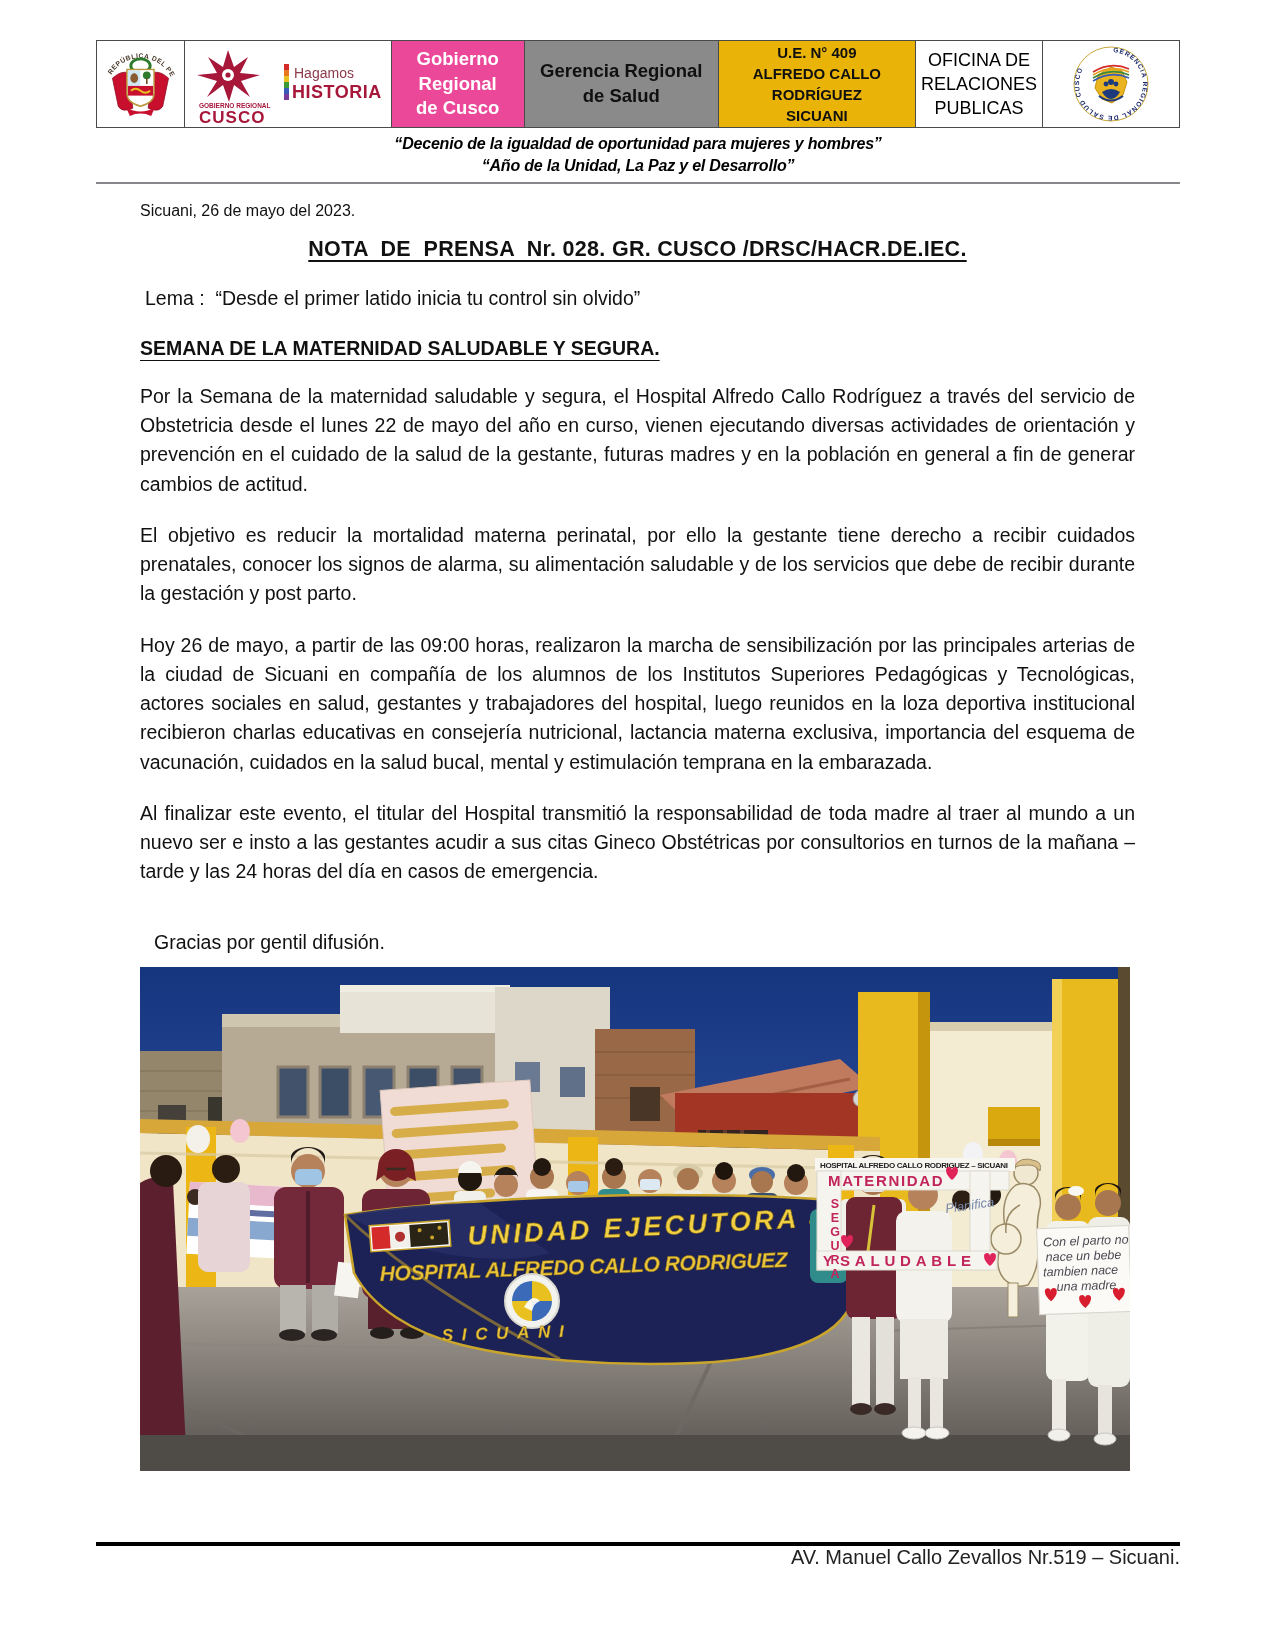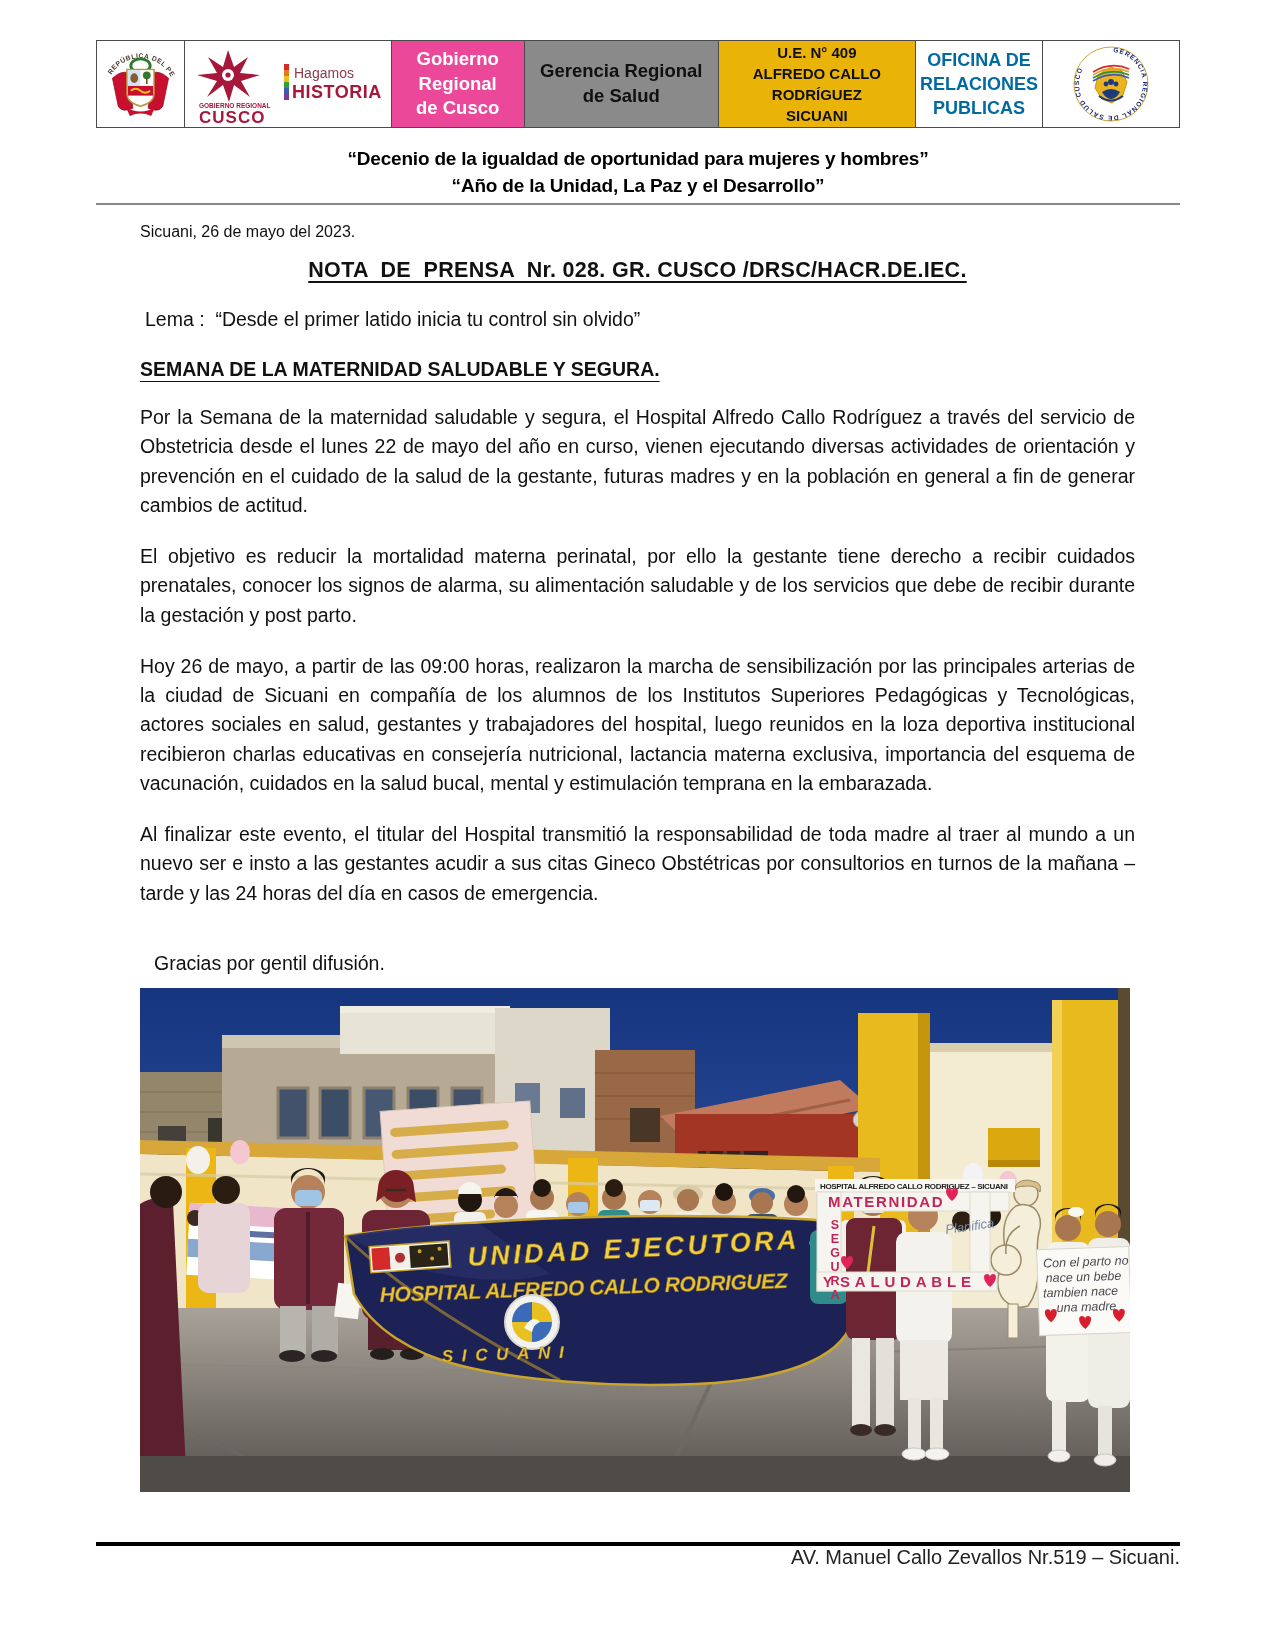--- a/index.html
+++ b/index.html
@@ -14,24 +14,24 @@
     display:flex; height:88px; border:1px solid #4a4a4a; background:#fff;
   }
   .hcell { border-left:1px solid #4a4a4a; display:flex; flex-direction:column;
            align-items:center; justify-content:center; text-align:center; overflow:hidden; }
   .hcell:first-child { border-left:none; }
   .c-arms { width:89px; background:#fff; }
   .c-cusco { width:210px; background:#fff; }
   .c-gob { width:135px; background:#ec4899; color:#fff; font-weight:bold; font-size:18.5px; line-height:1.35; }
   .c-ger { width:198px; background:#8a8a8a; color:#101010; font-weight:bold; font-size:18.5px; line-height:1.35; }
   .c-ue  { width:200px; background:#eab308; color:#101010; font-weight:bold; font-size:15px; line-height:1.4; }
-  .c-ofi { width:130px; background:#fff; color:#0369a1; font-weight:bold; font-size:18px; line-height:1.35; }
+  .c-ofi { width:130px; background:#fff; color:#000000; font-weight:normal; font-size:18px; line-height:1.35; }
   .c-seal{ width:139px; background:#fff; }
-  .mottos { margin-top:18px; text-align:center; font-weight:bold; 
-            font-size:19px; line-height:1.4; letter-spacing:-0.2px; color:#000; }
+  .mottos { margin-top:5px; text-align:center; font-weight:bold; font-style:italic;
+            font-size:16px; line-height:1.4; letter-spacing:-0.2px; color:#000; }
   .header-rule { margin-top:4px; border-top:2px solid #86888b; height:0; }
   
   .doc { margin:0 140px; }
   .date-line { margin-top:18px; text-align:left; padding-right:45px; font-size:16px; }
   .doc-title { margin-top:17px; text-align:center; font-size:21.5px; font-weight:bold;
                text-decoration:underline; text-underline-offset:4px; white-space:pre-wrap;
                letter-spacing:0.3px; }
   .lema { margin-top:25px; font-size:19.5px; padding-left:5px; white-space:pre-wrap; }
   .section-heading { margin-top:27px; font-size:19.5px; font-weight:bold;
                      text-decoration:underline; text-underline-offset:5px; }

